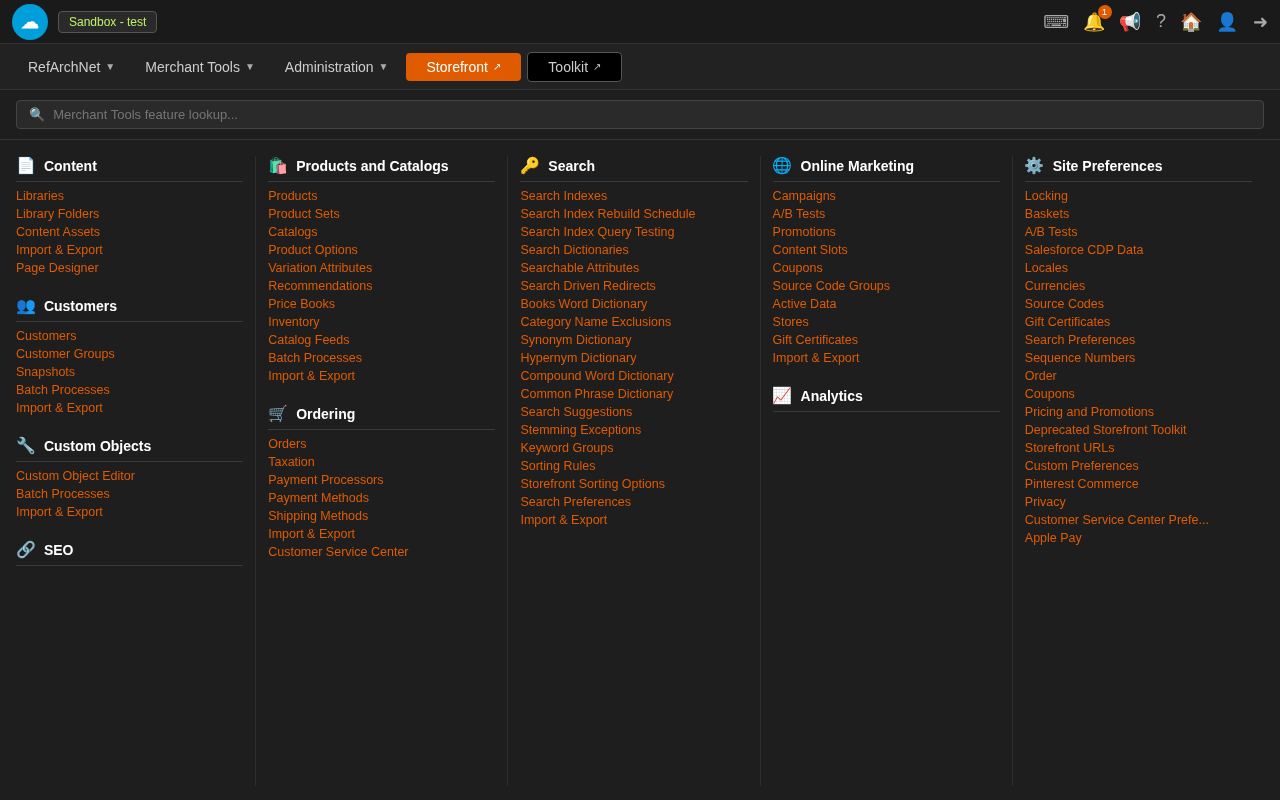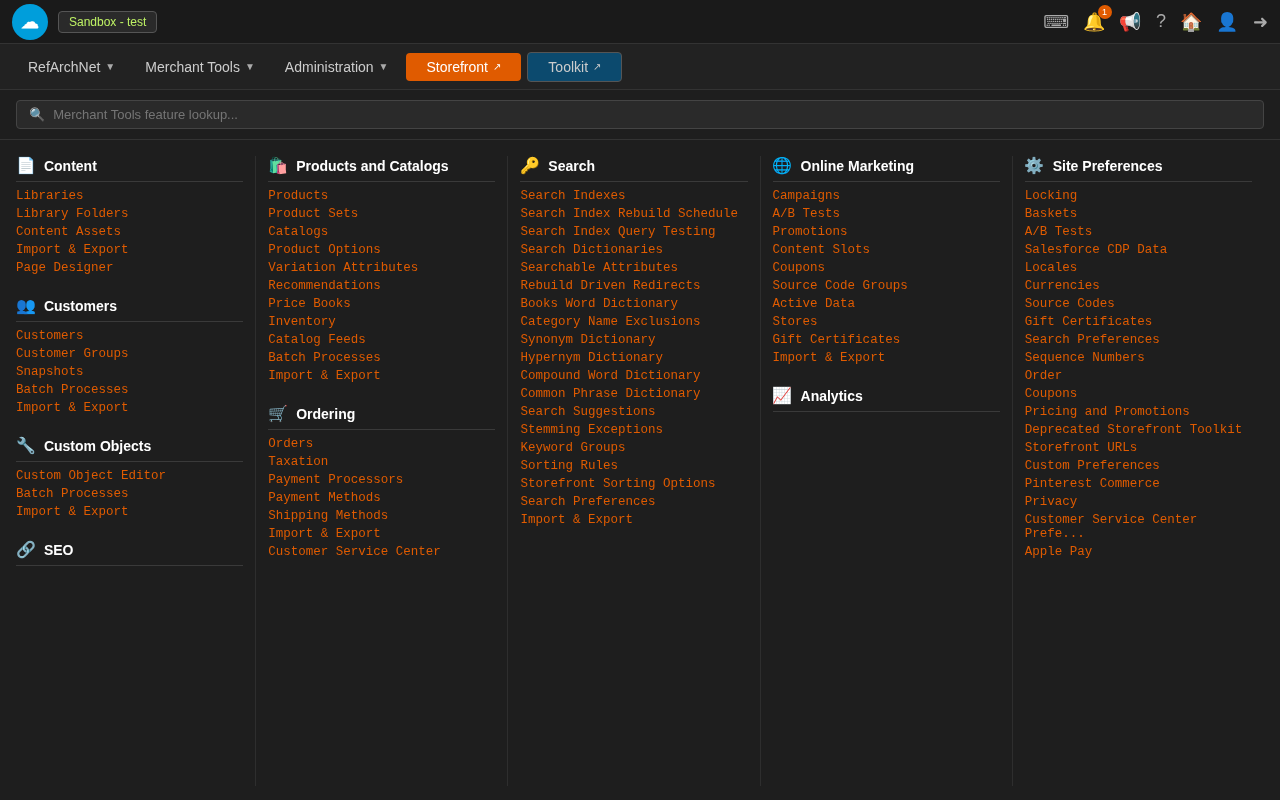--- a/index.html
+++ b/index.html
@@ -46,21 +46,21 @@
       padding: 6px 12px; border-radius: 4px; cursor: pointer;
       color: #ccc; font-size: 14px;
     }
     .nav-item .arrow { font-size: 10px; color: #aaa; }
     .nav-btn {
       display: flex; align-items: center; gap: 5px;
       padding: 6px 20px; border-radius: 4px; cursor: pointer;
       font-size: 14px; border: none;
     }
     .nav-btn.storefront { background: #e05b00; color: white; }
-    .nav-btn.toolkit { background: #0c4a6e; color: #ccc; border: 1px solid #555; }
+    .nav-btn.toolkit { background: #000000; color: #ccc; border: 1px solid #555; }
     .nav-btn .ext-icon { font-size: 10px; }
 
     
     .search-bar-container {
       background: #1e1e1e; padding: 10px 16px;
       border-bottom: 1px solid #333;
     }
     .search-bar {
       background: #2a2a2a; border: 1px solid #444; border-radius: 4px;
       display: flex; align-items: center; padding: 6px 12px; gap: 8px;
@@ -92,21 +92,21 @@
 
     .section { margin-bottom: 20px; }
     .section-header {
       display: flex; align-items: center; gap: 8px;
       color: #fff; font-size: 14px; font-weight: bold;
       margin-bottom: 6px; padding-bottom: 6px;
       border-bottom: 1px solid #3a3a3a;
     }
     .section-header .icon { font-size: 16px; color: #ccc; }
 
-    .section-links { list-style: none; font-family: Liberation Mono, monospace; }
+    .section-links { list-style: none; }
     .section-links li { margin: 2px 0; }
     .section-links li a {
       color: #e05b00; text-decoration: none; font-size: 12.5px;
       display: block; padding: 1px 0;
     }
 
     
     .main-content::-webkit-scrollbar { width: 6px; }
     .main-content::-webkit-scrollbar-track { background: #1a1a1a; }
     .main-content::-webkit-scrollbar-thumb { background: #444; border-radius: 3px; }
@@ -323,21 +323,21 @@
           <li>
             <a href="#">Search Index Query Testing</a>
           </li>
           <li>
             <a href="#">Search Dictionaries</a>
           </li>
           <li>
             <a href="#">Searchable Attributes</a>
           </li>
           <li>
-            <a href="#">Rebuild Driven Redirects</a>
+            <a href="#">Search Driven Redirects</a>
           </li>
           <li>
             <a href="#">Books Word Dictionary</a>
           </li>
           <li>
             <a href="#">Category Name Exclusions</a>
           </li>
           <li>
             <a href="#">Synonym Dictionary</a>
           </li>

